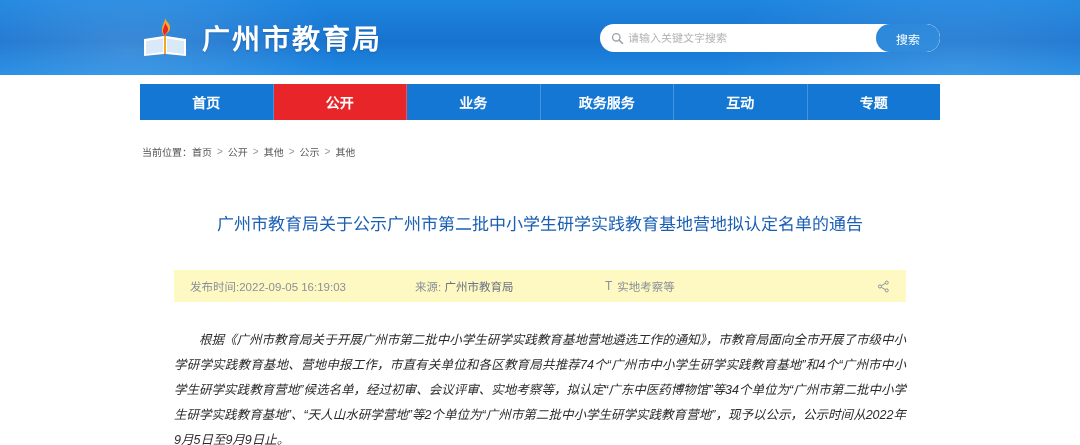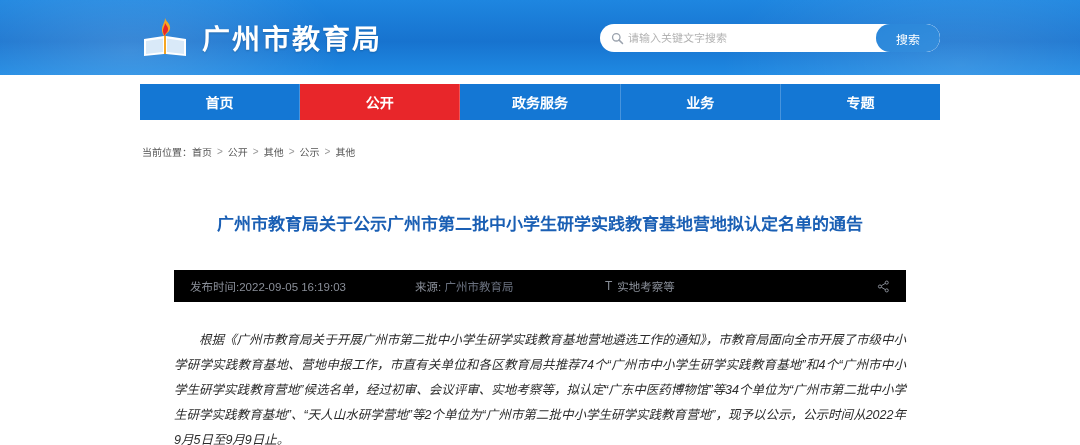--- a/index.html
+++ b/index.html
@@ -162,28 +162,28 @@
   .breadcrumb .sep { margin: 0 5px; color: #999; }
 
   .article {
     border-top: 0;
     padding: 0 34px;
   }
   .article-title {
     margin: 42px 0 0 0;
     text-align: center;
     font-size: 17px;
-    font-weight: bold;
+    font-weight: normal;
     color: #1a5fb4;
     line-height: 26px;
   }
   .meta-bar {
     margin-top: 32px;
     height: 32px;
-    background: #000000;
+    background: #fef9c3;
     display: flex;
     align-items: center;
     font-size: 11.5px;
     color: #8a8f99;
     padding: 0 16px;
   }
   .meta-item { white-space: nowrap; }
   .meta-pub { width: 225px; }
   .meta-src { width: 190px; }
   .meta-views { width: 150px; }
@@ -237,22 +237,23 @@
       </span>
       <input class="search-input" type="text" placeholder="请输入关键文字搜索" style="">
       <button class="search-btn">搜索</button>
     </div>
   </div>
 
   <div class="nav-strip"></div>
   <div class="nav">
     <div class="nav-item">首页</div>
     <div class="nav-item active">公开</div>
+    <div class="nav-item">业务</div>
     <div class="nav-item">政务服务</div>
-    <div class="nav-item">业务</div>
+    <div class="nav-item">互动</div>
     <div class="nav-item">专题</div>
   </div>
 
   <div class="content-wrap">
 
     <div class="breadcrumb">
       <span>当前位置：</span>
       <a>首页</a>
       <span class="sep">&gt;</span>
       <a>公开</a>

